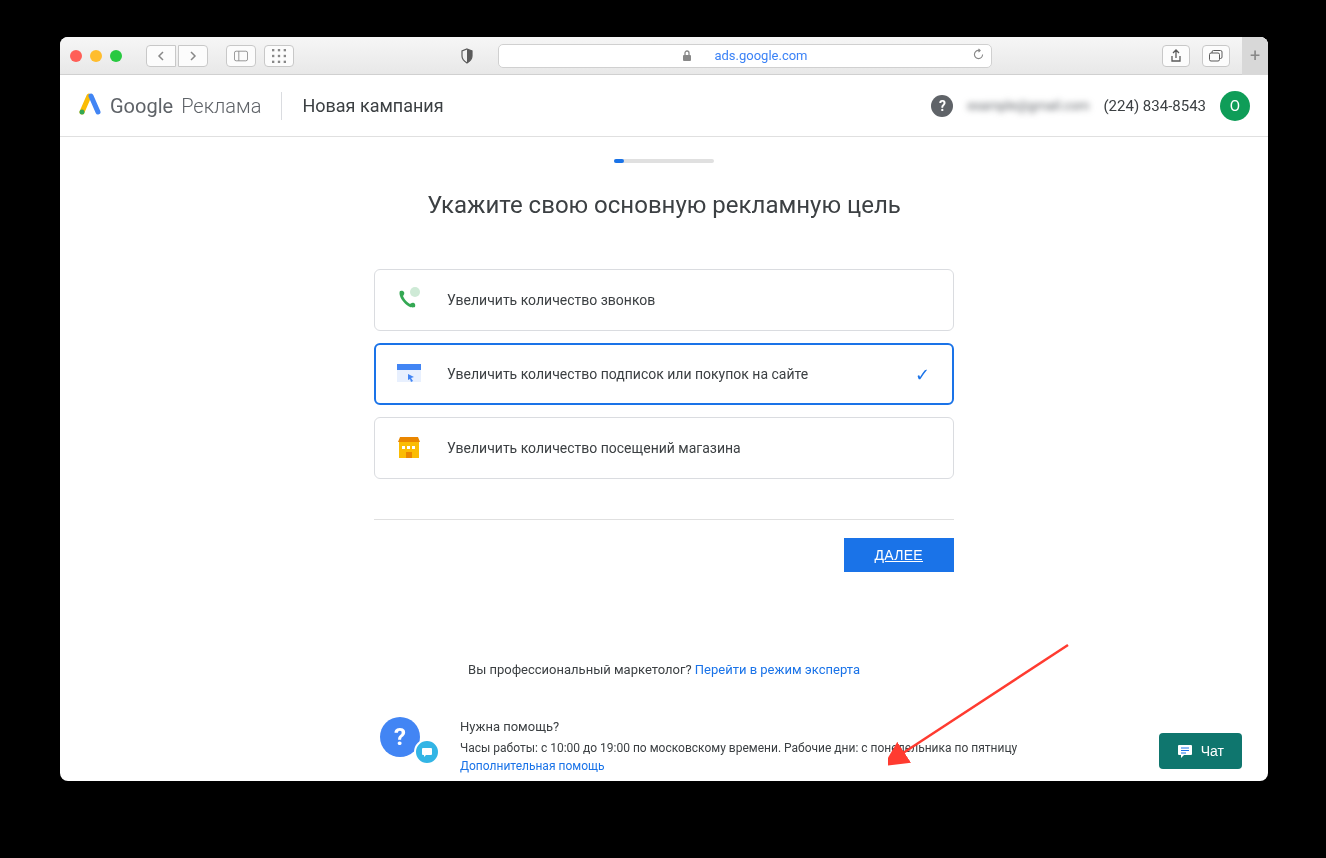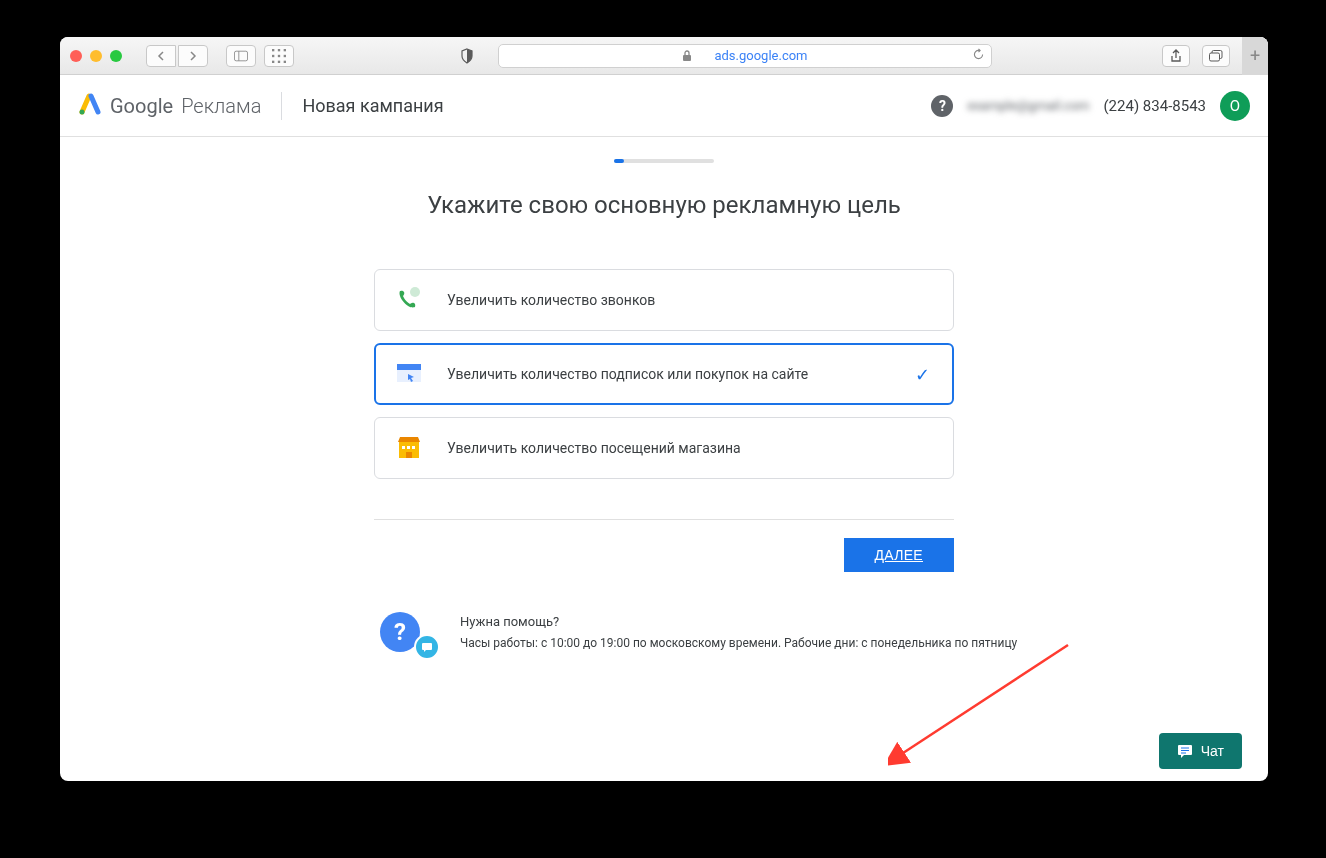--- a/index.html
+++ b/index.html
@@ -204,34 +204,38 @@
             </svg>
         </span>
         <span>Увеличить количество посещений магазина</span>
       </div>
     </div>
     <div class="divider"></div>
     <div class="next-row">
       <button class="next-btn">ДАЛЕЕ</button>
     </div>
 
+    <div class="expert-row">
+      <span>Вы профессиональный маркетолог? </span><span class="expert-link">Перейти в режим эксперта</span>
+    </div>
 
     <div class="help-section">
       <div class="help-icons">
         <div class="help-q">?</div>
         <div class="help-chat-small">
           <svg width="12" height="12" viewBox="0 0 12 12">
               <rect x="1" y="2" width="10" height="7" rx="1" fill="#fff"></rect>
               <path d="M3 9 L3 11 L5 9" fill="#fff"></path>
             </svg>
         </div>
       </div>
       <div class="help-text">
         <div class="help-title">Нужна помощь?</div>
         <div>Часы работы: с 10:00 до 19:00 по московскому времени. Рабочие дни: с понедельника по пятницу</div>
+        <div><span class="help-link">Дополнительная помощь</span></div>
       </div>
     </div>
 
     <button class="chat-btn">
       <svg width="16" height="16" viewBox="0 0 16 16">
           <rect x="1" y="2" width="14" height="10" rx="1" fill="#fff"></rect>
           <path d="M4 12 L4 15 L7 12" fill="#fff"></path>
           <line x1="4" y1="5" x2="12" y2="5" stroke="#1a73e8"></line>
           <line x1="4" y1="7.5" x2="12" y2="7.5" stroke="#1a73e8"></line>
           <line x1="4" y1="10" x2="9" y2="10" stroke="#1a73e8"></line>

